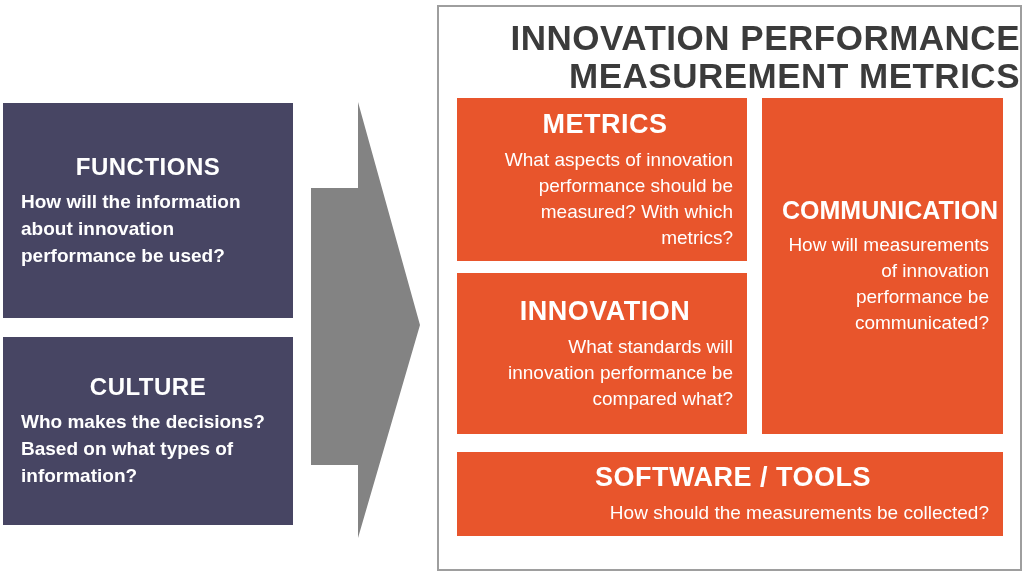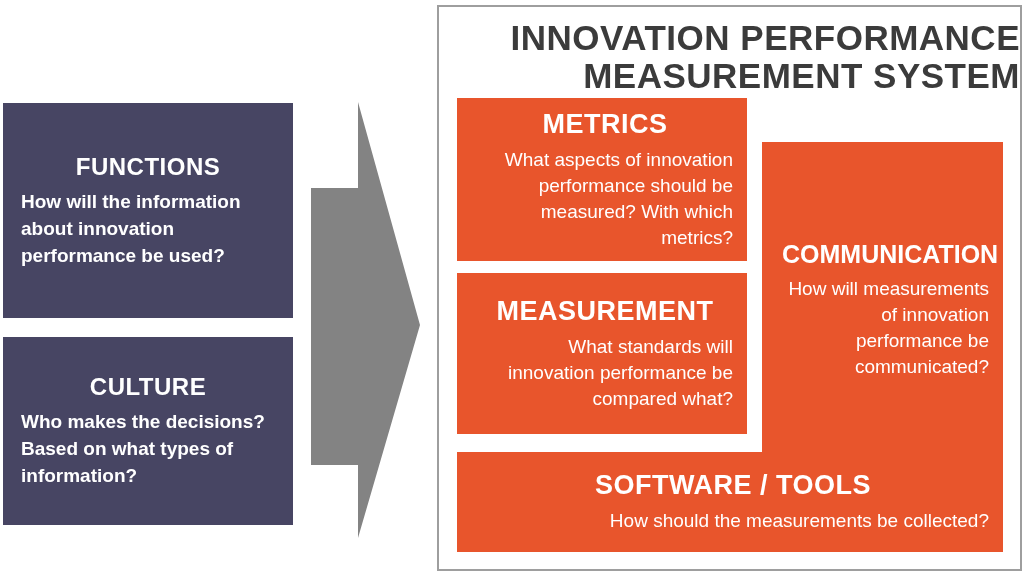--- a/index.html
+++ b/index.html
@@ -49,52 +49,52 @@
   }
   .orange-card .card-title{
     text-align:center;font-weight:700;font-size:27px;letter-spacing:.5px;
     margin:0 0 7px 0;white-space:nowrap;
   }
   .orange-card .card-body{
     font-size:19px;line-height:26px;text-align:right;margin:0;
   }
   .metrics-card{left:18px;top:91px;width:290px;height:163px;}
   .benchmarks-card{left:18px;top:266px;width:290px;height:161px;}
-  .communication-card{left:323px;top:91px;width:241px;height:336px;margin-top:44px;}
+  .communication-card{left:323px;top:91px;width:241px;height:336px;}
   .communication-card .card-title{font-size:25px;letter-spacing:0;}
-  .software-card{left:18px;top:445px;width:546px;height:100px;}
+  .software-card{left:18px;top:445px;width:546px;height:84px;}
 </style>
 </head>
 <body>
 
 <div class="abs dark-card" style="left:3px;top:103px;width:290px;height:215px;">
   <h2 class="card-title">FUNCTIONS</h2>
   <p class="card-body">How will the information about innovation performance be used?</p>
 </div>
 
 <div class="abs dark-card" style="left:3px;top:337px;width:290px;height:188px;">
   <h2 class="card-title">CULTURE</h2>
   <p class="card-body">Who makes the decisions? Based on what types of information?</p>
 </div>
 
 <svg id="flow-arrow" width="109" height="436" viewBox="0 0 109 436" aria-hidden="true">
   <polygon points="0,86 47,86 47,0 109,223 47,436 47,363 0,363" fill="#838383" style="fill:var(--arrow,#838383)"></polygon>
 </svg>
 
 <div class="abs panel">
 
-  <h1 class="panel-title"><span>INNOVATION PERFORMANCE</span><br><span>MEASUREMENT SYSTEM</span></h1>
+  <h1 class="panel-title"><span>INNOVATION PERFORMANCE</span><br><span>MEASUREMENT METRICS</span></h1>
 
   <div class="orange-card metrics-card">
     <h2 class="card-title">METRICS</h2>
     <p class="card-body">What aspects of innovation performance should be measured? With which metrics?</p>
   </div>
 
   <div class="orange-card benchmarks-card">
-    <h2 class="card-title">MEASUREMENT</h2>
+    <h2 class="card-title">INNOVATION</h2>
     <p class="card-body">What standards will innovation performance be compared what?</p>
   </div>
 
   <div class="orange-card communication-card">
     <h2 class="card-title">COMMUNICATION</h2>
     <p class="card-body">How will measurements of innovation performance be communicated?</p>
   </div>
 
   <div class="orange-card software-card">
     <h2 class="card-title">SOFTWARE / TOOLS</h2>

